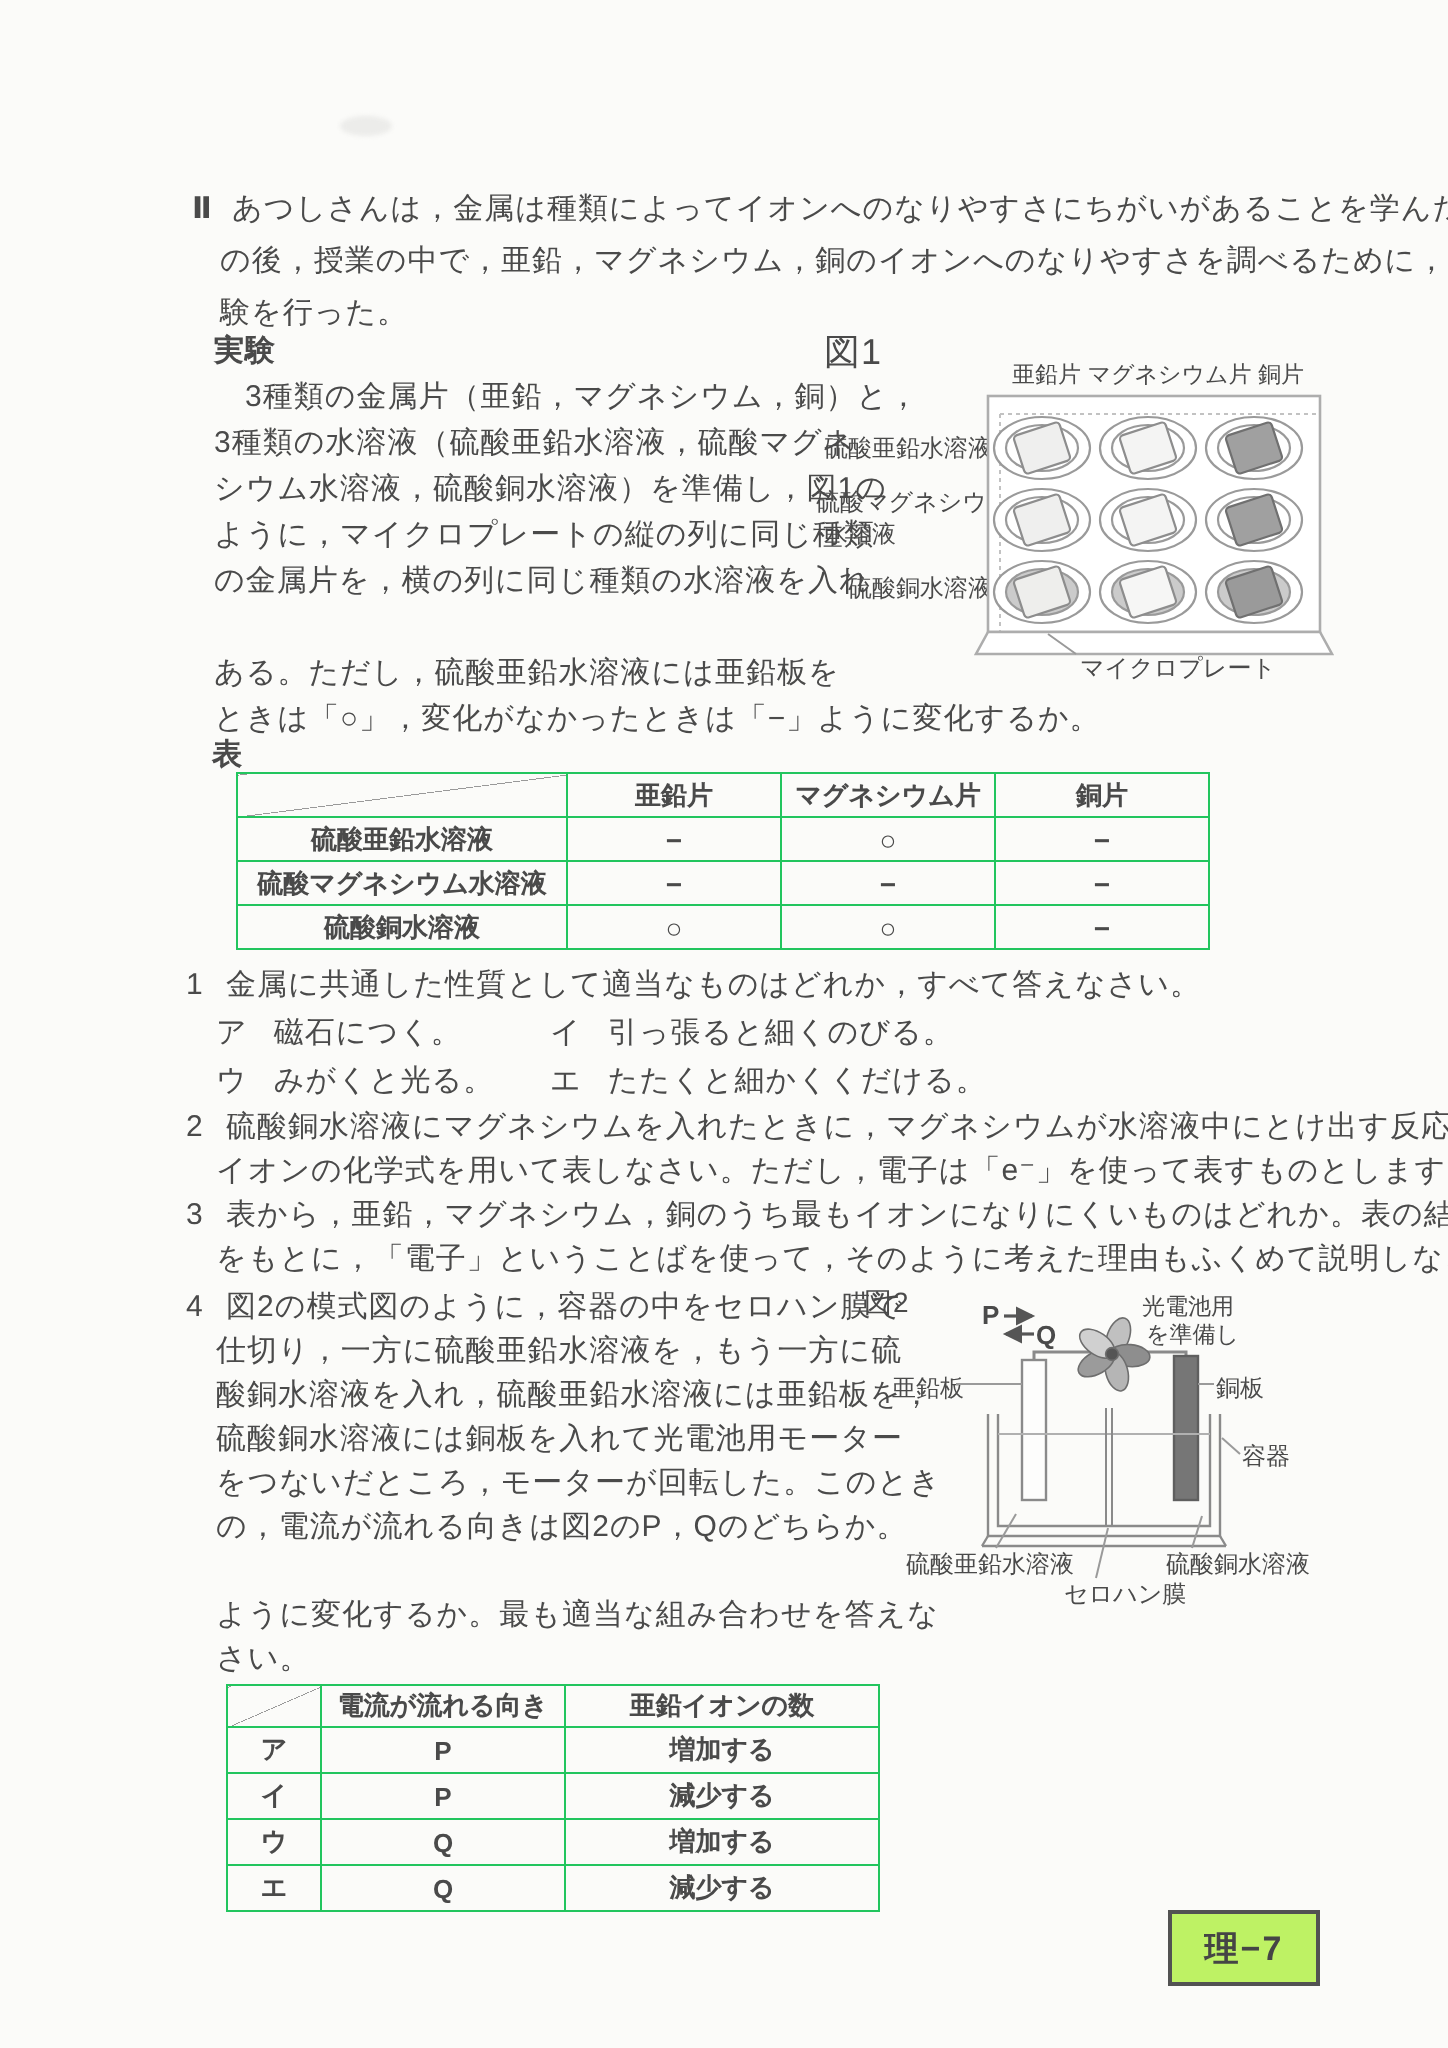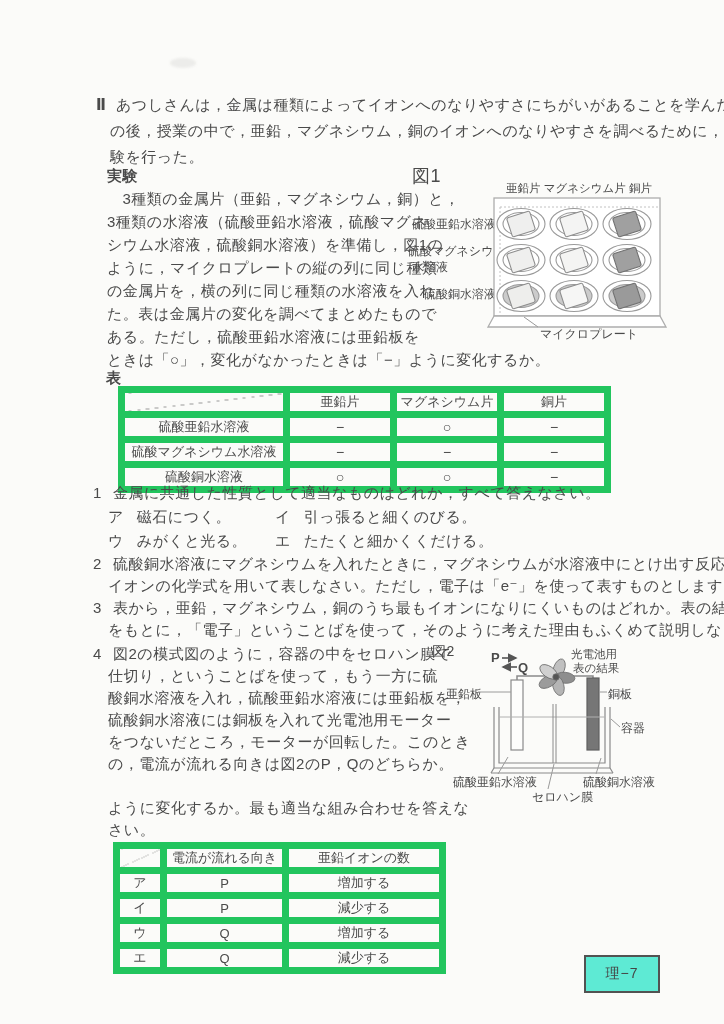--- a/index.html
+++ b/index.html
@@ -16,38 +16,38 @@
   .t11 { font-size:11.5px; line-height:14px; }
   .bold { font-weight:bold; }
   .qrow { display:flex; }
   .qnum { width:20px; flex:0 0 auto; }
   .qopt-key { margin-right:13px; }
   .smudge { position:absolute; left:170px; top:58px; width:26px; height:10px;
             background:#ececea; border-radius:50%; filter:blur(1px); }
 
   table { position:absolute; border-collapse:collapse; table-layout:fixed;
           background:#fbfbf9; }
-  th,td { border:7px solid #22c55e; text-align:center; vertical-align:middle;
-          font-size:13px; font-weight:normal; color:#4a4a4a; padding:0;margin-top:28px; }
+  th,td { border:1px solid #22c55e; text-align:center; vertical-align:middle;
+          font-size:13px; font-weight:bold; color:#4a4a4a; padding:0;margin-top:28px; }
   .sym { font-size:14px; }
   .diag { background:linear-gradient(to bottom right,
           transparent 49.5%, #999 49.5%, #999 50.6%, transparent 50.6%); }
 
   #result-table { left:118px; top:386px; width:486px; }
   #result-table th { height:22px; }
   #result-table td { height:22px; }
   #answer-table { left:113px; top:842px; width:326px; }
   #answer-table th { height:21px; }
   #answer-table td { height:23px; }
 
   .page-label-box {
     position:absolute; left:584px; top:955px; width:76px; height:38px;
-    border:2px solid #525252; background:#5eead4;
+    border:2px solid #525252; background:#bef264;
     display:flex; align-items:center; justify-content:center;
-    font-size:14px; font-weight:normal; letter-spacing:1px; color:#454545;
+    font-size:17px; font-weight:bold; letter-spacing:1px; color:#454545;
   }
   svg { position:absolute; overflow:visible; }
 </style>
 </head>
 <body>
 
 <div class="page">
 
   <div class="smudge"></div>
 
@@ -57,21 +57,20 @@
   </div>
   <div class="abs t15" style="left:110px;top:121px">の後，授業の中で，亜鉛，マグネシウム，銅のイオンへのなりやすさを調べるために，次の実</div>
   <div class="abs t15" style="left:110px;top:147px">験を行った。</div>
 
   <div class="abs t15 bold" style="left:107px;top:166px">実験</div>
   <div class="abs t15" style="left:107px;top:189px">　3種類の金属片（亜鉛，マグネシウム，銅）と，</div>
   <div class="abs t15" style="left:107px;top:212px">3種類の水溶液（硫酸亜鉛水溶液，硫酸マグネ</div>
   <div class="abs t15" style="left:107px;top:235px">シウム水溶液，硫酸銅水溶液）を準備し，図1の</div>
   <div class="abs t15" style="left:107px;top:258px">ように，マイクロプレートの縦の列に同じ種類</div>
   <div class="abs t15" style="left:107px;top:281px">の金属片を，横の列に同じ種類の水溶液を入れ</div>
-  <div class="abs t15" style="left:107px;top:304px">た。表は金属片の変化を調べてまとめたもので</div>
   <div class="abs t15" style="left:107px;top:327px">ある。ただし，硫酸亜鉛水溶液には亜鉛板を</div>
   <div class="abs t15" style="left:107px;top:350px">ときは「○」，変化がなかったときは「−」ように変化するか。</div>
 
   <div class="abs t15" style="left:412px;top:167px;font-size:18px">図1</div>
   <div class="abs t11" style="left:506px;top:181px">亜鉛片 マグネシウム片 銅片</div>
   <div class="abs t12" style="left:412px;top:217px">硫酸亜鉛水溶液</div>
   <div class="abs t12" style="left:408px;top:244px">硫酸マグネシウム</div>
   <div class="abs t12" style="left:412px;top:260px">水溶液</div>
   <div class="abs t12" style="left:424px;top:287px">硫酸銅水溶液</div>
   <div class="abs t12" style="left:540px;top:327px">マイクロプレート</div>
@@ -222,33 +221,33 @@
   <div class="abs t15 qrow" style="left:93px;top:598px">
     <span class="qnum">3</span>
     <span>表から，亜鉛，マグネシウム，銅のうち最もイオンになりにくいものはどれか。表の結果</span>
   </div>
   <div class="abs t15" style="left:108px;top:620px">をもとに，「電子」ということばを使って，そのように考えた理由もふくめて説明しなさい。</div>
 
   <div class="abs t15 qrow" style="left:93px;top:644px">
     <span class="qnum">4</span>
     <span>図2の模式図のように，容器の中をセロハン膜で</span>
   </div>
-  <div class="abs t15" style="left:108px;top:666px">仕切り，ということばを使って，もう一方に硫</div>
+  <div class="abs t15" style="left:108px;top:666px">仕切り，一方に硫酸亜鉛水溶液を，もう一方に硫</div>
   <div class="abs t15" style="left:108px;top:688px">酸銅水溶液を入れ，硫酸亜鉛水溶液には亜鉛板を，</div>
   <div class="abs t15" style="left:108px;top:732px">をつないだところ，モーターが回転した。このとき</div>
   <div class="abs t15" style="left:108px;top:710px">硫酸銅水溶液には銅板を入れて光電池用モーター</div>
   <div class="abs t15" style="left:108px;top:754px">の，電流が流れる向きは図2のP，Qのどちらか。</div>
   <div class="abs t15" style="left:108px;top:798px">ように変化するか。最も適当な組み合わせを答えな</div>
   <div class="abs t15" style="left:108px;top:820px">さい。</div>
 
   <div class="abs t15" style="left:432px;top:642px;font-size:14px">図2</div>
   <div class="abs bold" style="left:491px;top:650px;font-size:13px">P</div>
   <div class="abs bold" style="left:518px;top:660px;font-size:13px">Q</div>
   <div class="abs t11" style="left:571px;top:647px">光電池用</div>
-  <div class="abs t11" style="left:573px;top:661px">表の結果</div>
+  <div class="abs t11" style="left:573px;top:661px">を準備し</div>
   <div class="abs t12" style="left:446px;top:687px">亜鉛板</div>
   <div class="abs t12" style="left:608px;top:687px">銅板</div>
   <div class="abs t12" style="left:621px;top:721px">容器</div>
   <div class="abs t12" style="left:453px;top:775px">硫酸亜鉛水溶液</div>
   <div class="abs t12" style="left:583px;top:775px">硫酸銅水溶液</div>
   <div class="abs t12" style="left:532px;top:790px">セロハン膜</div>
 
   <svg style="left:420px;top:640px" width="300" height="172" viewBox="0 0 300 172">
     <defs>
       <marker id="arrR" markerWidth="7" markerHeight="6" refX="5" refY="3" orient="auto">

